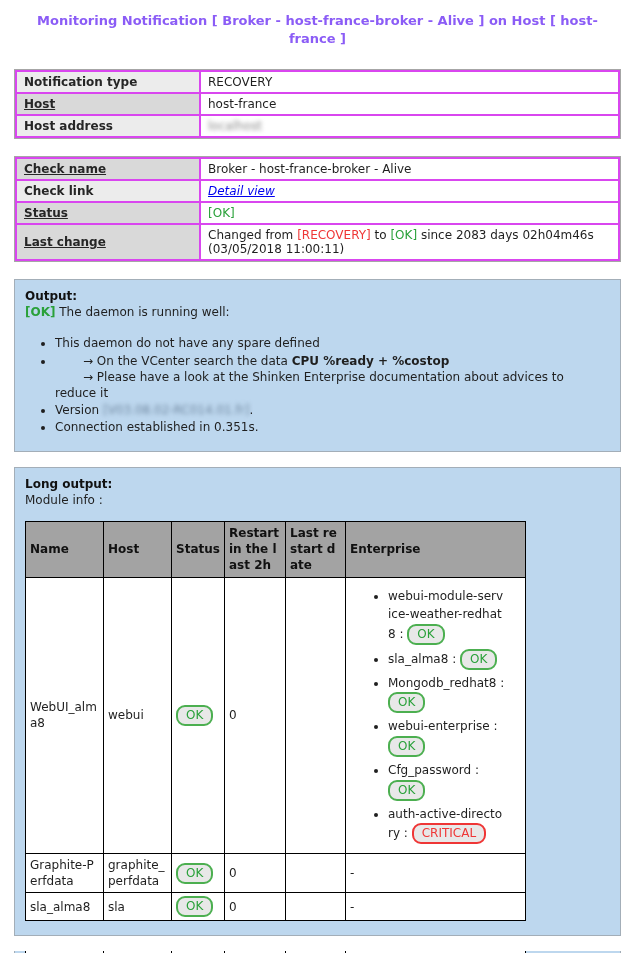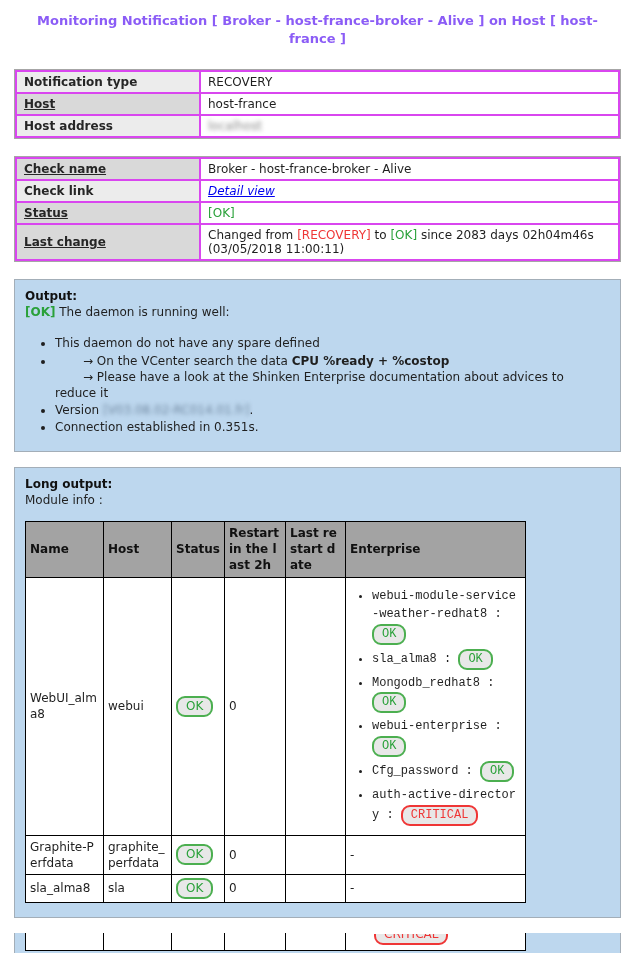--- a/index.html
+++ b/index.html
@@ -50,21 +50,21 @@
     border-collapse:collapse; background:#ffffff; table-layout:fixed;
     width:500px; margin-top:13px;
   }
   table.mod th, table.mod td {
     border:1px solid #000; padding:3px 4px; text-align:left;
     vertical-align:middle; overflow-wrap:anywhere; word-break:break-all;
   }
   table.mod th { background:#a3a3a3; font-weight:bold; color:#111; }
   td.subcell { word-break:normal; overflow-wrap:break-word; }
   td.subcell ul { margin:6px 0; padding-left:22px; }
-  td.subcell li { margin:4px 0; line-height:1.55;font-family:Liberation Mono, monospace; }
+  td.subcell li { margin:4px 16px; line-height:1.55; }
 
   .badge {
     display:inline-block; background:#e8e8e8; border:2px solid;
     border-radius:9px; padding:1px 8px; line-height:1.25; white-space:nowrap;
   }
   .badge.okb  { color:var(--ok_green); border-color:var(--badge_green_border); }
   .badge.critb{ color:var(--critical_red); border-color:var(--critical_red); }
 
   
   .partialbox {

